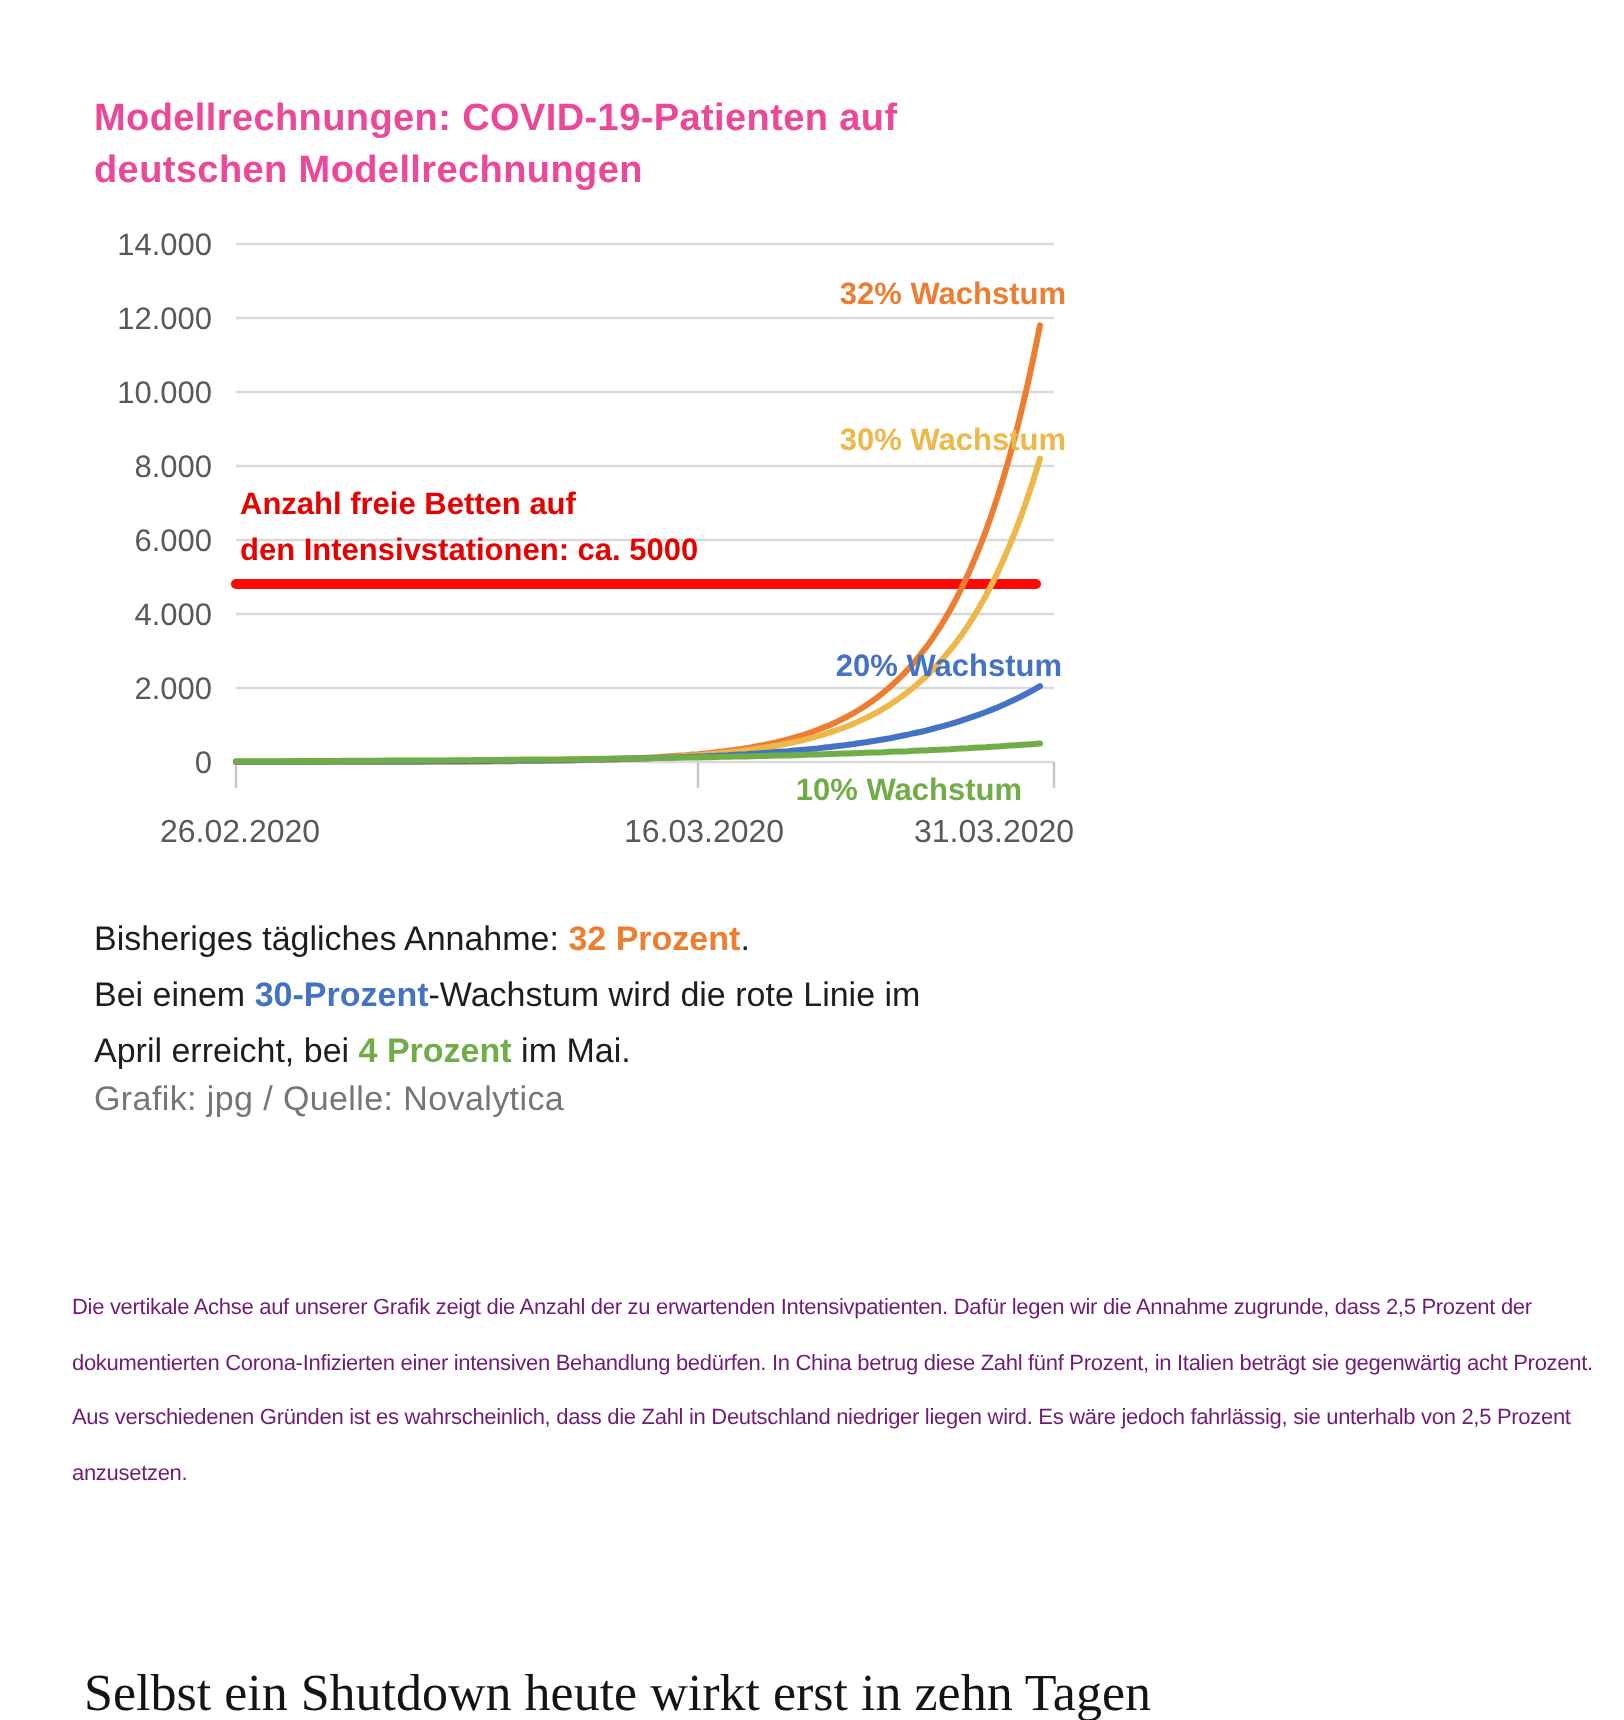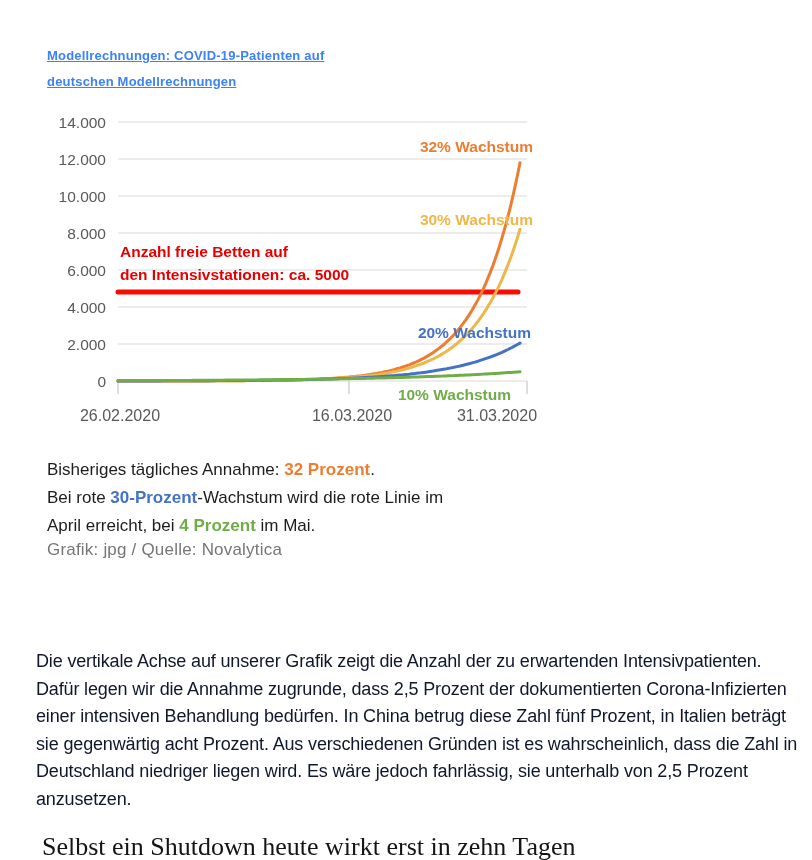--- a/index.html
+++ b/index.html
@@ -2,33 +2,32 @@
 <html><head>
 <meta charset="utf-8">
 <style>
   html,body{margin:0;padding:0;}
   body{
     width:812px;height:860px;background:#ffffff;position:relative;overflow:hidden;
     font-family:"Liberation Sans",sans-serif;color:#1d1d1b;
   }
   .title{
     position:absolute;left:47px;top:34px;width:560px;
-    font-size:13px;font-weight:700;line-height:26px;color:#3b82f6;
+    font-size:19px;font-weight:700;line-height:26px;color:#ec4899;
     letter-spacing:.2px;
-    text-decoration:underline;
   }
   .chart-wrap{position:absolute;left:30px;top:95px;width:565px;height:345px;}
   .caption{position:absolute;left:47px;top:456px;width:520px;font-size:17px;line-height:28px;color:#1d1d1b;}
   .hl-orange{color:#ED7D31;font-weight:700;text-align:right;}
   .hl-blue{color:#4472C4;font-weight:700;}
   .hl-green{color:#70AD47;font-weight:700;}
   .credit{position:absolute;left:47px;top:540px;font-size:17px;color:#767676;letter-spacing:.2px;}
   .bodytext{
     position:absolute;left:36px;top:630px;width:764px;
-    font-size:18px;line-height:27.5px;color:#0f172a;letter-spacing:-0.15px;
+    font-size:11px;line-height:27.5px;color:#701a75;letter-spacing:-0.15px;
   }
   .subhead{
     position:absolute;left:42px;top:810px;width:740px;
     font-family:"Liberation Serif",serif;font-size:26px;font-weight:400;color:#141414;
   }
 </style>
 </head>
 <body>
 
 <h1 class="title">
@@ -69,21 +68,21 @@
       <polyline points="88.0,285.6 91.0,285.6 94.0,285.6 97.0,285.6 100.0,285.6 103.0,285.6 106.0,285.6 109.0,285.6 112.0,285.6 115.0,285.5 118.0,285.5 121.0,285.5 124.0,285.5 127.0,285.5 130.0,285.5 133.0,285.5 136.0,285.5 139.0,285.5 142.0,285.4 145.0,285.4 148.0,285.4 151.0,285.4 154.0,285.4 157.0,285.4 160.0,285.4 163.0,285.3 166.0,285.3 169.0,285.3 172.0,285.3 175.0,285.3 178.0,285.3 181.0,285.2 184.0,285.2 187.0,285.2 190.0,285.2 193.0,285.2 196.0,285.1 199.0,285.1 202.0,285.1 205.0,285.1 208.0,285.0 211.0,285.0 214.0,285.0 217.0,285.0 220.0,285.0 223.0,284.9 226.0,284.9 229.0,284.9 232.0,284.8 235.0,284.8 238.0,284.8 241.0,284.8 244.0,284.7 247.0,284.7 250.0,284.7 253.0,284.6 256.0,284.6 259.0,284.6 262.0,284.5 265.0,284.5 268.0,284.5 271.0,284.4 274.0,284.4 277.0,284.3 280.0,284.3 283.0,284.3 286.0,284.2 289.0,284.2 292.0,284.1 295.0,284.1 298.0,284.0 301.0,284.0 304.0,283.9 307.0,283.9 310.0,283.8 313.0,283.8 316.0,283.7 319.0,283.7 322.0,283.6 325.0,283.6 328.0,283.5 331.0,283.4 334.0,283.4 337.0,283.3 340.0,283.2 343.0,283.2 346.0,283.1 349.0,283.0 352.0,283.0 355.0,282.9 358.0,282.8 361.0,282.7 364.0,282.7 367.0,282.6 370.0,282.5 373.0,282.4 376.0,282.3 379.0,282.2 382.0,282.1 385.0,282.0 388.0,281.9 391.0,281.8 394.0,281.7 397.0,281.6 400.0,281.5 403.0,281.4 406.0,281.3 409.0,281.2 412.0,281.1 415.0,280.9 418.0,280.8 421.0,280.7 424.0,280.6 427.0,280.4 430.0,280.3 433.0,280.2 436.0,280.0 439.0,279.9 442.0,279.7 445.0,279.6 448.0,279.4 451.0,279.2 454.0,279.1 457.0,278.9 460.0,278.7 463.0,278.6 466.0,278.4 469.0,278.2 472.0,278.0 475.0,277.8 478.0,277.6 481.0,277.4 484.0,277.2 487.0,277.0 490.0,276.8" fill="none" stroke="#70AD47" stroke-width="3" stroke-linecap="round" stroke-linejoin="round"></polyline>
       <text x="503" y="57" text-anchor="end" font-size="15.5" font-weight="700" fill="#ED7D31" font-family="&quot;Liberation Sans&quot;,sans-serif">32% Wachstum</text>
       <text x="503" y="130" text-anchor="end" font-size="15.5" font-weight="700" fill="#EDB74A" font-family="&quot;Liberation Sans&quot;,sans-serif">30% Wachstum</text>
       <text x="501" y="243" text-anchor="end" font-size="15.5" font-weight="700" fill="#4472C4" font-family="&quot;Liberation Sans&quot;,sans-serif">20% Wachstum</text>
       <text x="481" y="305" text-anchor="end" font-size="15.5" font-weight="700" fill="#70AD47" font-family="&quot;Liberation Sans&quot;,sans-serif">10% Wachstum</text>
     </svg>
 </div>
 
 <div class="caption">
   <div><span>Bisheriges tägliches Annahme: </span><span class="hl-orange">32 Prozent</span><span>.</span></div>
-  <div><span>Bei rote </span><span class="hl-blue">30-Prozent</span><span>-Wachstum wird die rote Linie im</span></div>
+  <div><span>Bei einem </span><span class="hl-blue">30-Prozent</span><span>-Wachstum wird die rote Linie im</span></div>
   <div><span>April erreicht, bei </span><span class="hl-green">4 Prozent</span><span> im Mai.</span></div>
 </div>
 
 <div class="credit">Grafik: jpg / Quelle: Novalytica</div>
 
 <p class="bodytext">Die vertikale Achse auf unserer Grafik zeigt die Anzahl der zu erwartenden Intensivpatienten. Dafür legen wir die Annahme zugrunde, dass 2,5 Prozent der dokumentierten Corona-Infizierten einer intensiven Behandlung bedürfen. In China betrug diese Zahl fünf Prozent, in Italien beträgt sie gegenwärtig acht Prozent. Aus verschiedenen Gründen ist es wahrscheinlich, dass die Zahl in Deutschland niedriger liegen wird. Es wäre jedoch fahrlässig, sie unterhalb von 2,5 Prozent anzusetzen.</p>
 
 <h2 class="subhead">Selbst ein Shutdown heute wirkt erst in zehn Tagen</h2>
 
 </body></html>

